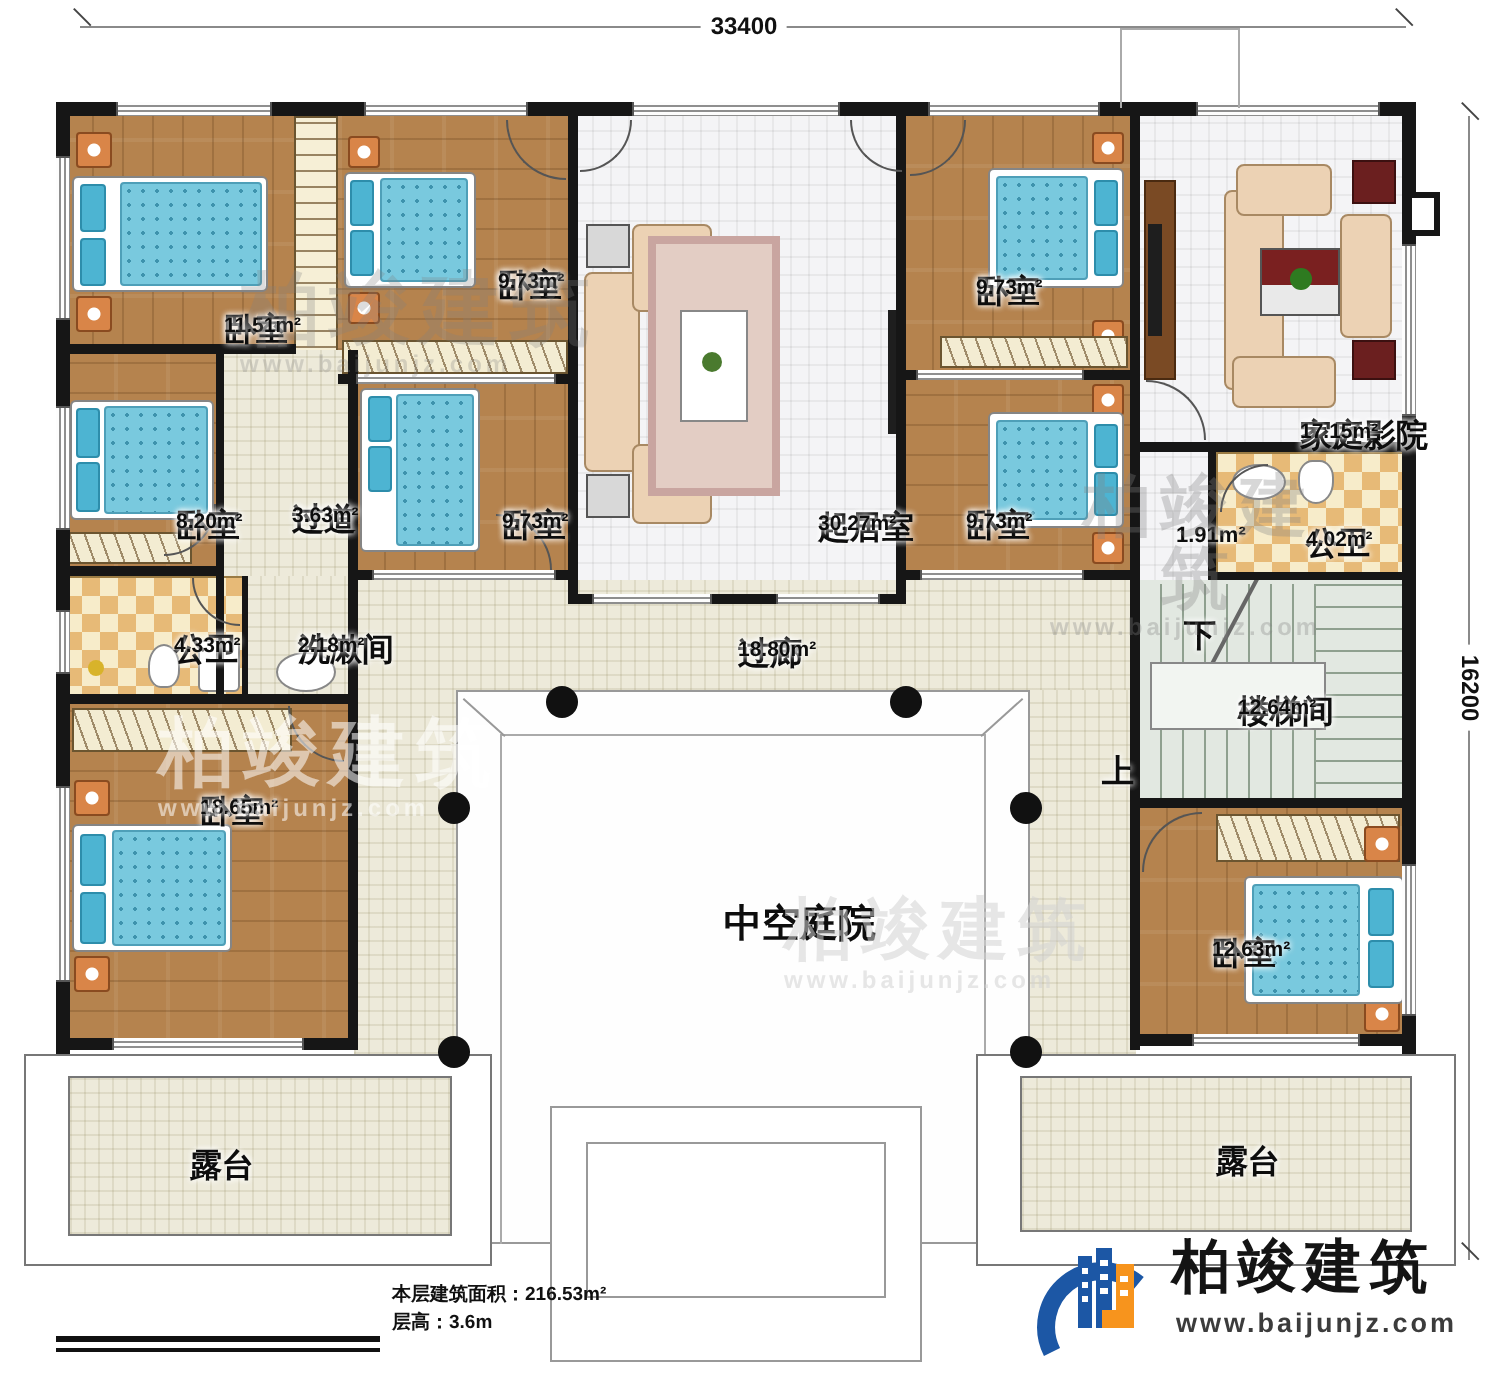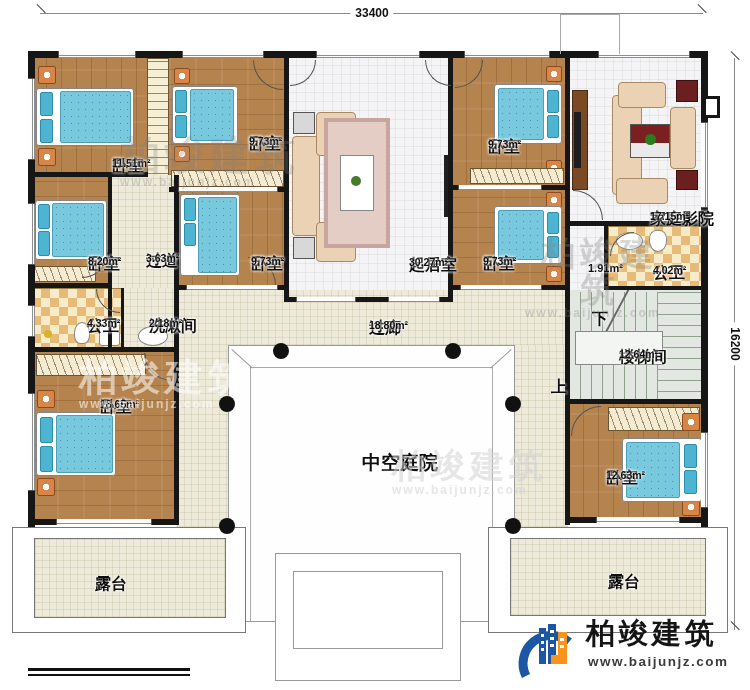--- a/index.html
+++ b/index.html
@@ -349,20 +349,24 @@
     <span style="position:static">柏竣建筑</span><span class="u">www.baijunjz.com</span></div>
   <div class="wm" style="left:600px;top:272px;font-size:34px;color:rgba(130,130,130,.32)">
     <span style="position:static">柏竣建筑</span><span class="u">www.baijunjz.com</span></div>
   <div class="wm" style="left:165px;top:378px;font-size:38px;color:rgba(255,255,255,.55)">
     <span style="position:static">柏竣建筑</span><span class="u">www.baijunjz.com</span></div>
   <div class="wm" style="left:470px;top:466px;font-size:34px;color:rgba(210,210,210,.55)">
     <span style="position:static">柏竣建筑</span><span class="u">www.baijunjz.com</span></div>
 
   <div style="left:28px;top:668px;width:162px;height:3px;background:#111"></div>
   <div style="left:28px;top:674px;width:162px;height:1.6px;background:#111"></div>
+  <div style="left:196px;top:641px;width:130px;height:30px;font-size:9.5px;font-weight:700;color:#111;line-height:1.5">
+    <span style="position:static;display:block">本层建筑面积：216.53m²</span>
+    <span style="position:static;display:block">层高：3.6m</span>
+  </div>
 
   <div style="left:516px;top:614px;width:230px;height:72px">
     <svg style="left:0;top:6px" width="64" height="64" viewBox="0 0 64 64">
       <path d="M10 56 A28 28 0 0 1 53 22" stroke="#1c57a5" stroke-width="9" fill="none"></path>
       <rect x="23" y="8" width="7" height="36" fill="#1c57a5"></rect>
       <rect x="32" y="4" width="8" height="40" fill="#1c57a5"></rect>
       <path d="M42 12 h9 v32 h-16 v-9 h7 z" fill="#f7941d"></path>
       <rect x="25" y="14" width="3" height="3" fill="#fff"></rect>
         <rect x="25" y="21" width="3" height="3" fill="#fff"></rect>
       <rect x="25" y="28" width="3" height="3" fill="#fff"></rect>

